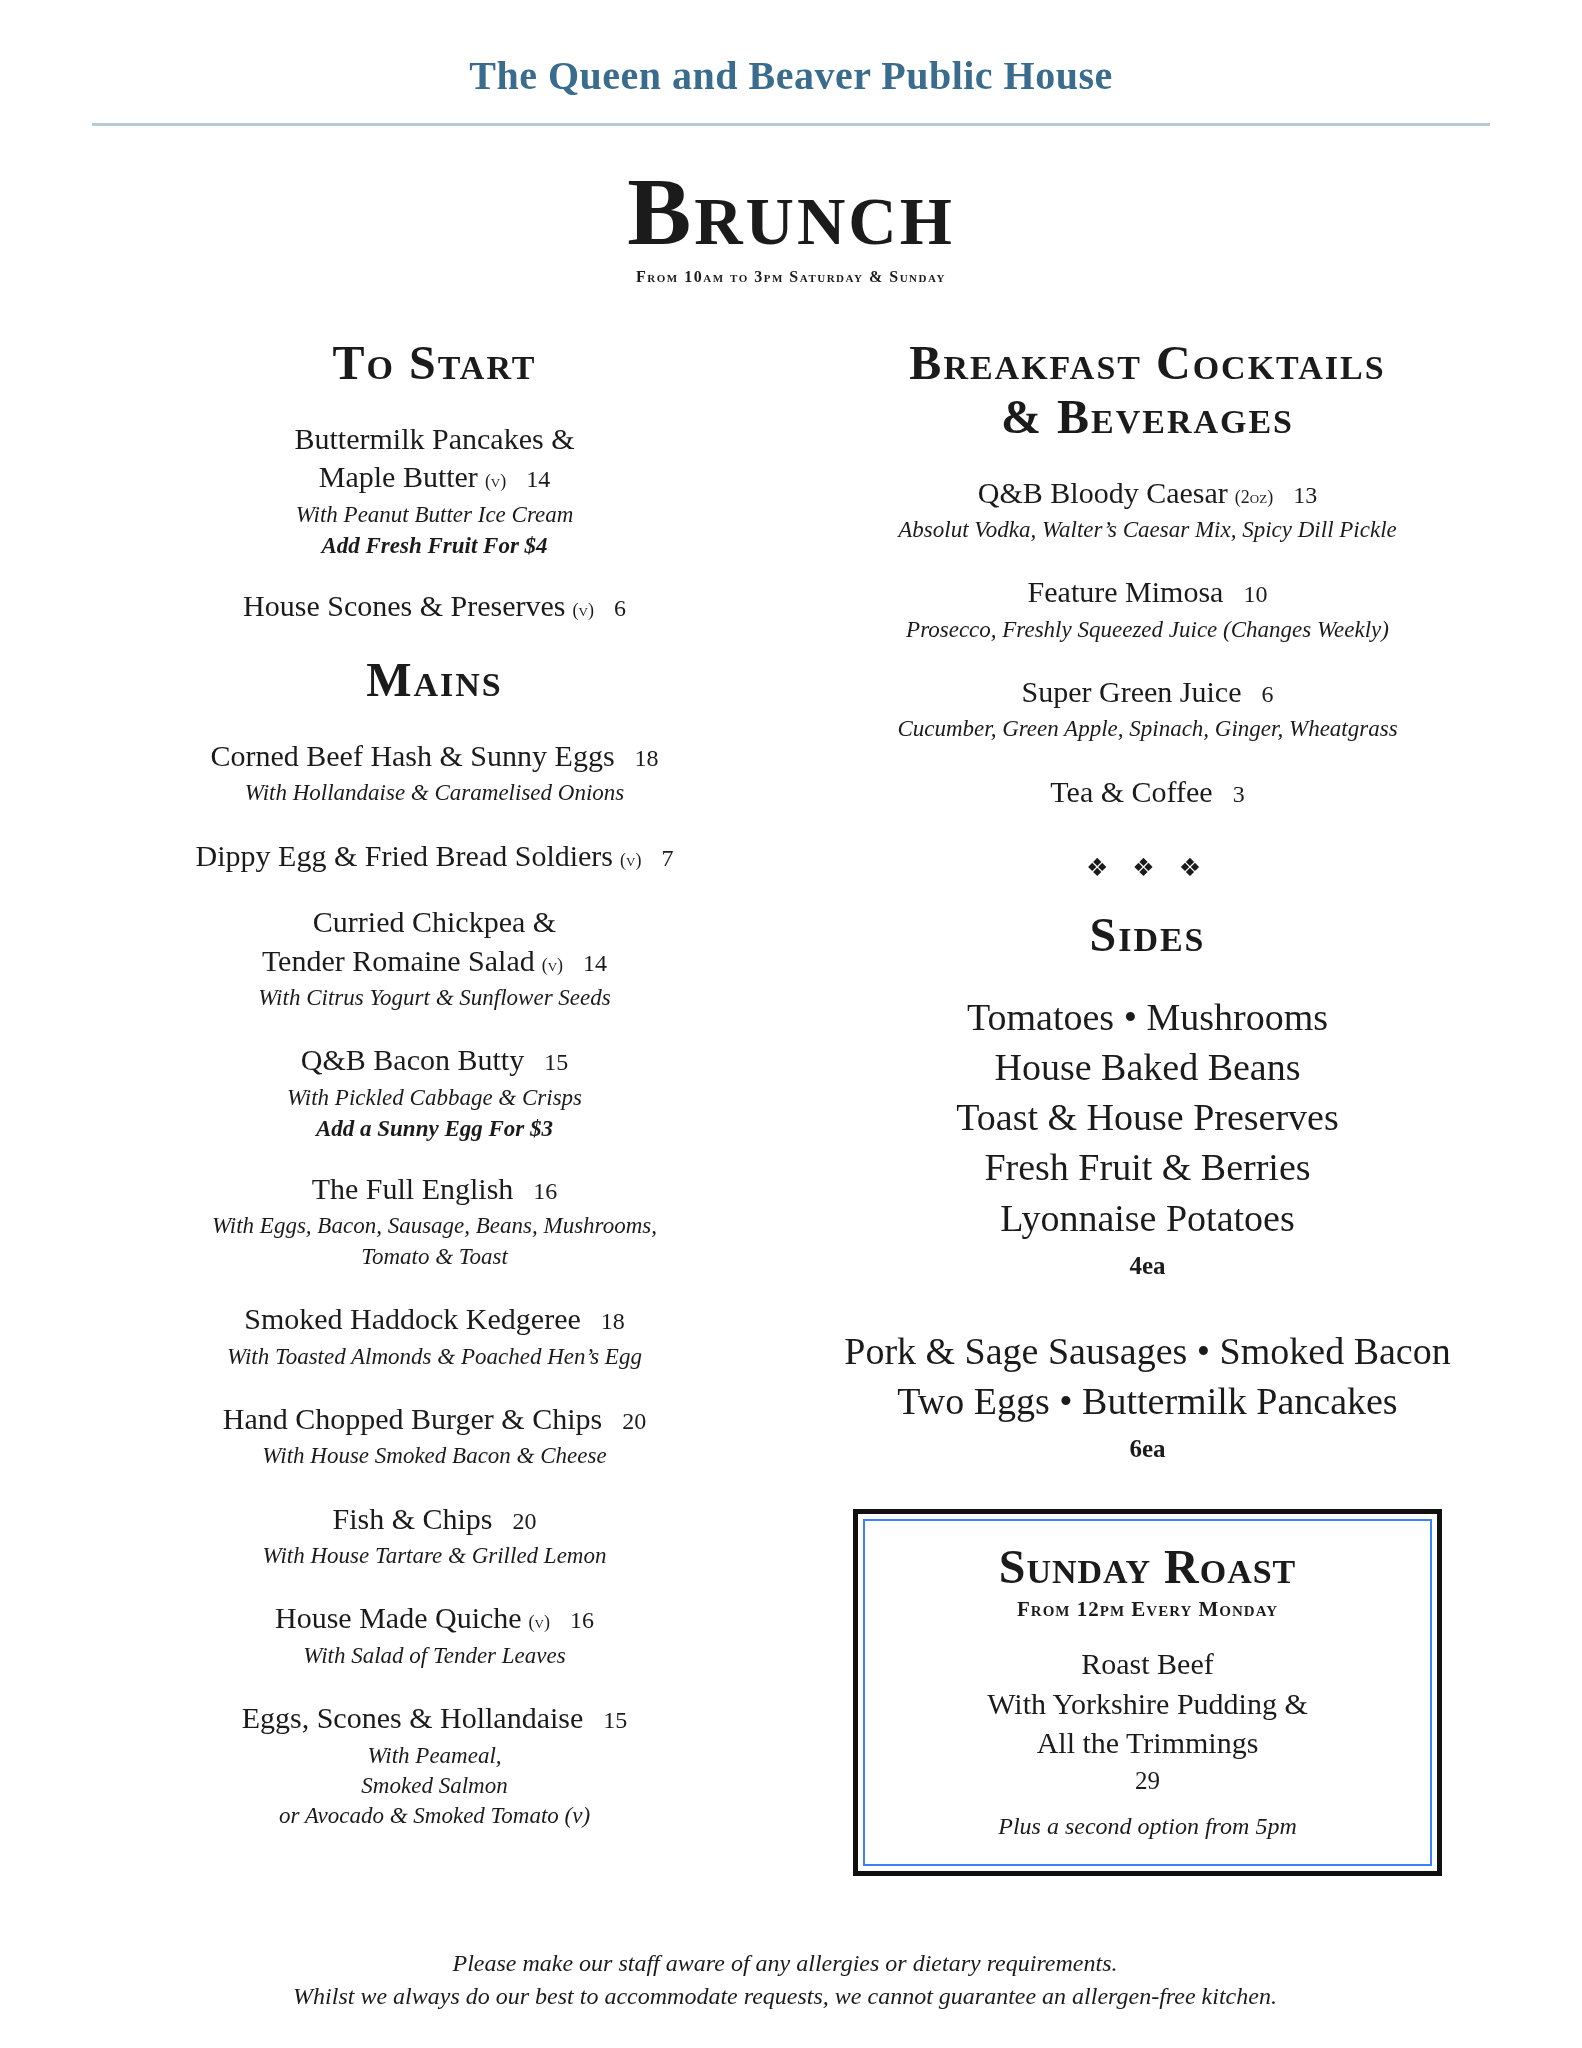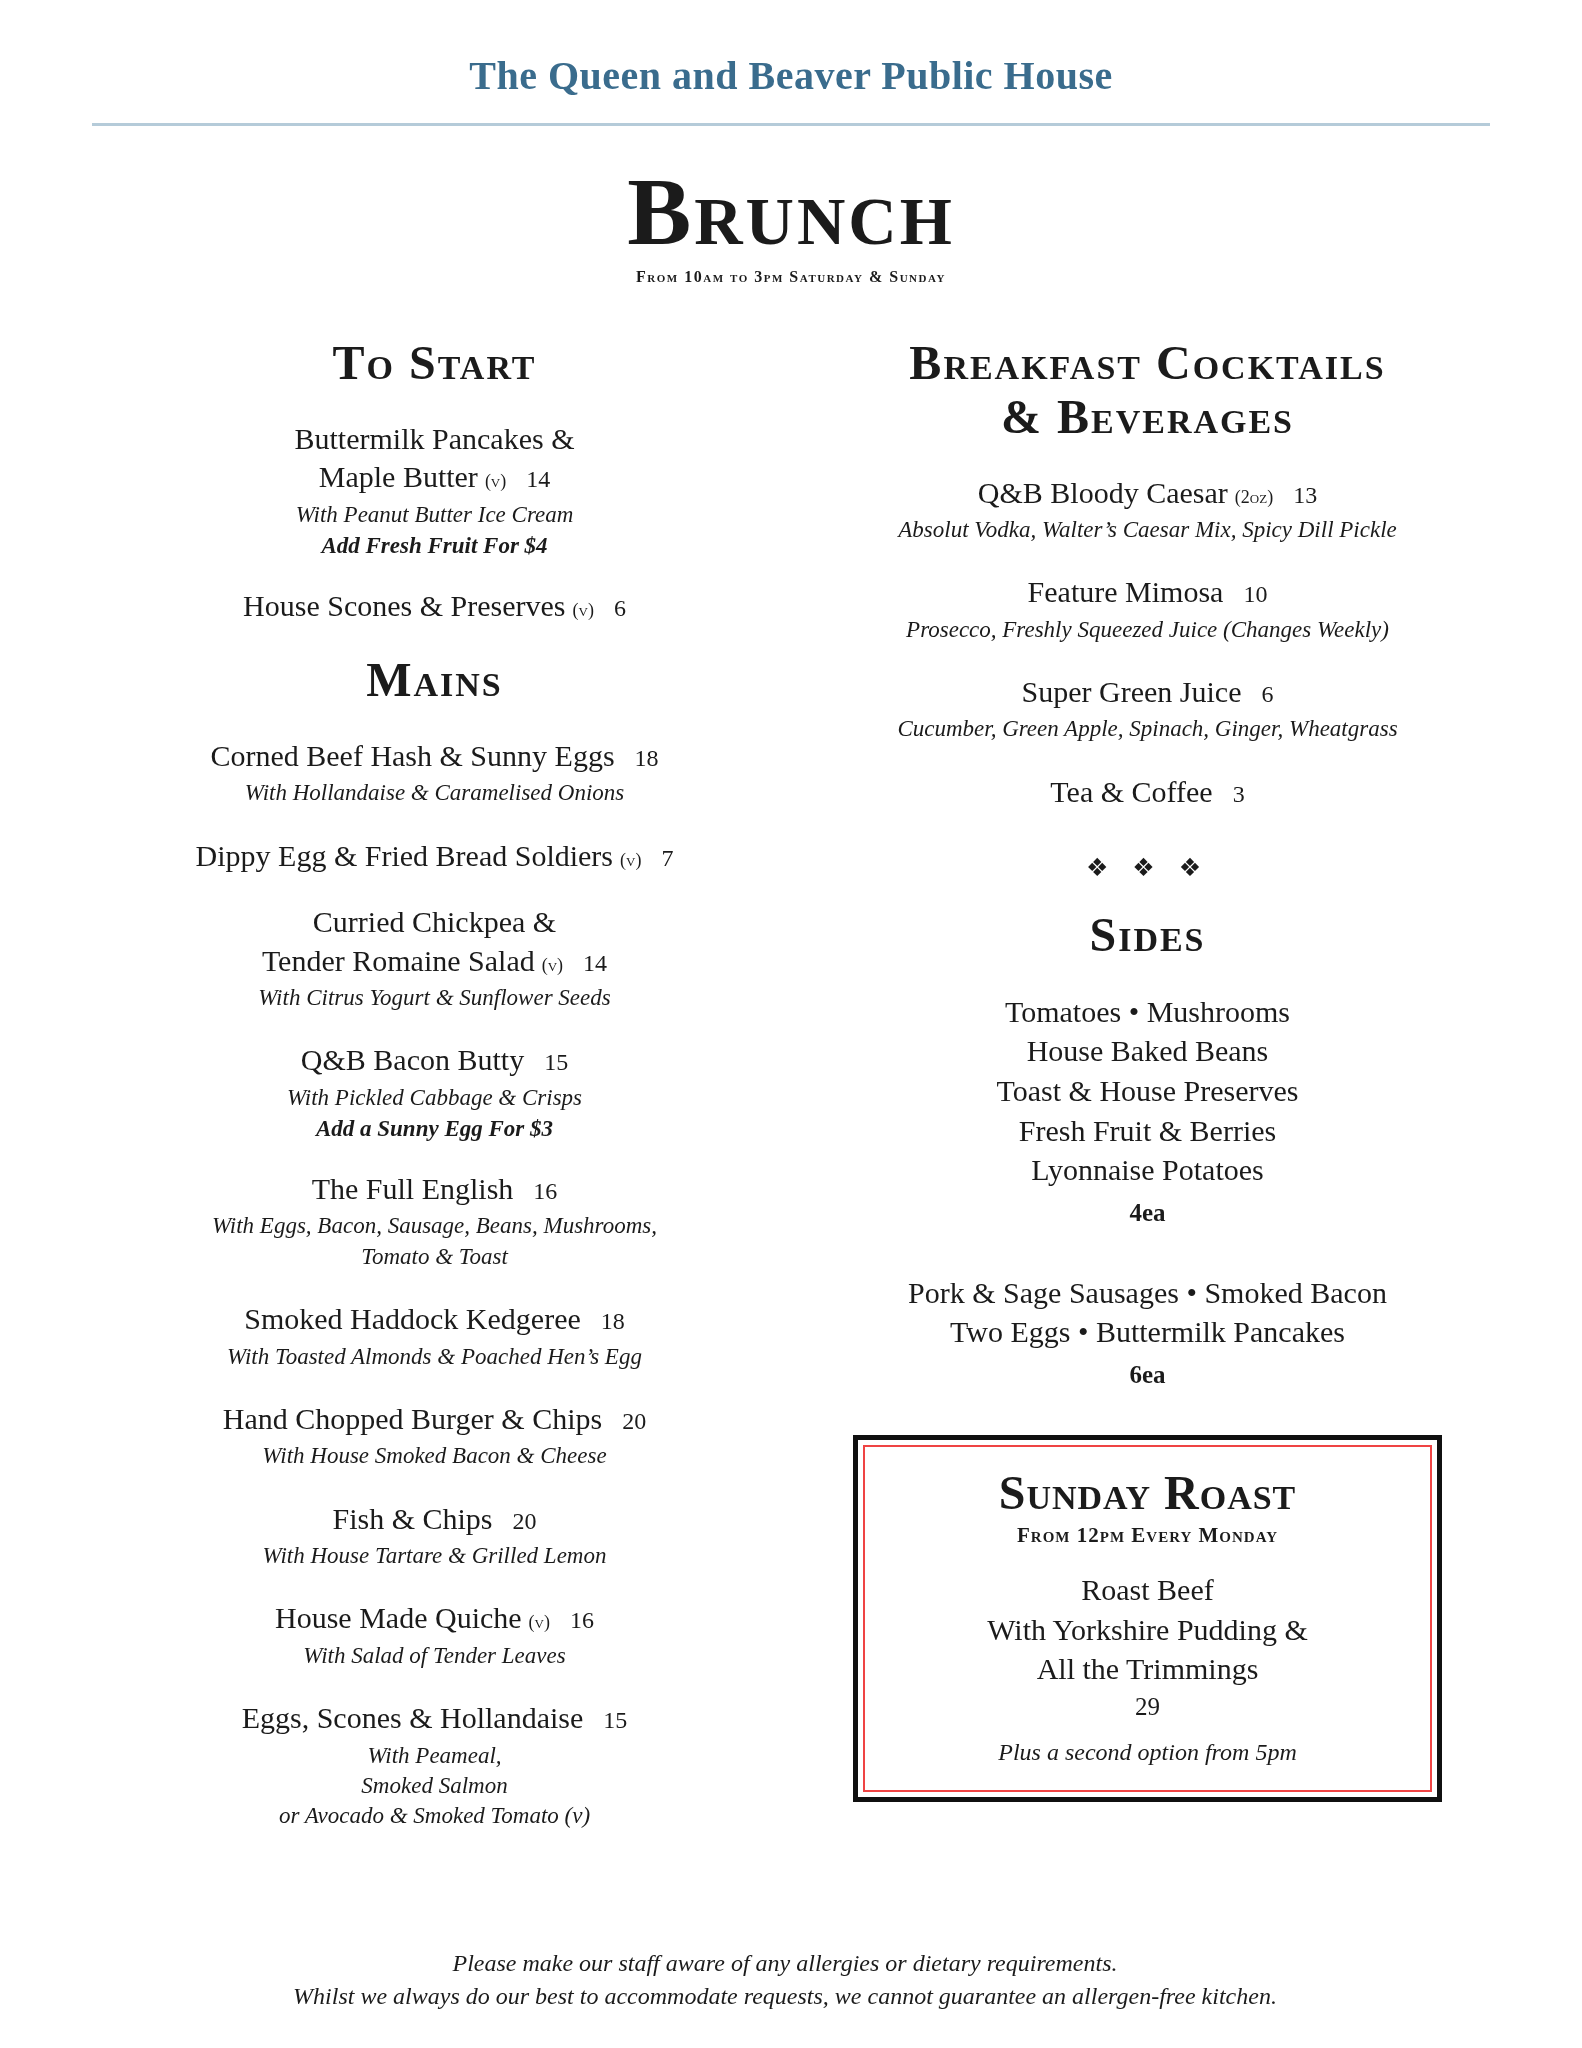--- a/index.html
+++ b/index.html
@@ -109,39 +109,39 @@
   .decoration {
     font-family: "DejaVu Sans", sans-serif;
     font-size: 25px;
     letter-spacing: 8px;
     margin: 42px 0 2px;
     color: #1b1b1b;
   }
   
   .sides-group + .sides-group { margin-top: 46px; }
   .sides-lines {
-    font-size: 30px;
+    font-size: 38px;
     line-height: 1.32;
     white-space: pre-line;
   }
   .sides-price {
     font-weight: bold;
     font-size: 25px;
     margin-top: 9px;
   }
   
   .roast-box {
     border: 5px solid #101010;
     padding: 5px;
     width: 86%;
     box-sizing: border-box;
     margin: 46px auto 0;
   }
   .roast-inner {
-    border: 2px solid #ef4444;
+    border: 2px solid #3b82f6;
     padding: 22px 16px 24px;
   }
   .roast-heading {
     margin: 0;
     font-variant: small-caps;
     font-weight: bold;
     font-size: 48px;
     letter-spacing: 1px;
     line-height: 1;
   }

